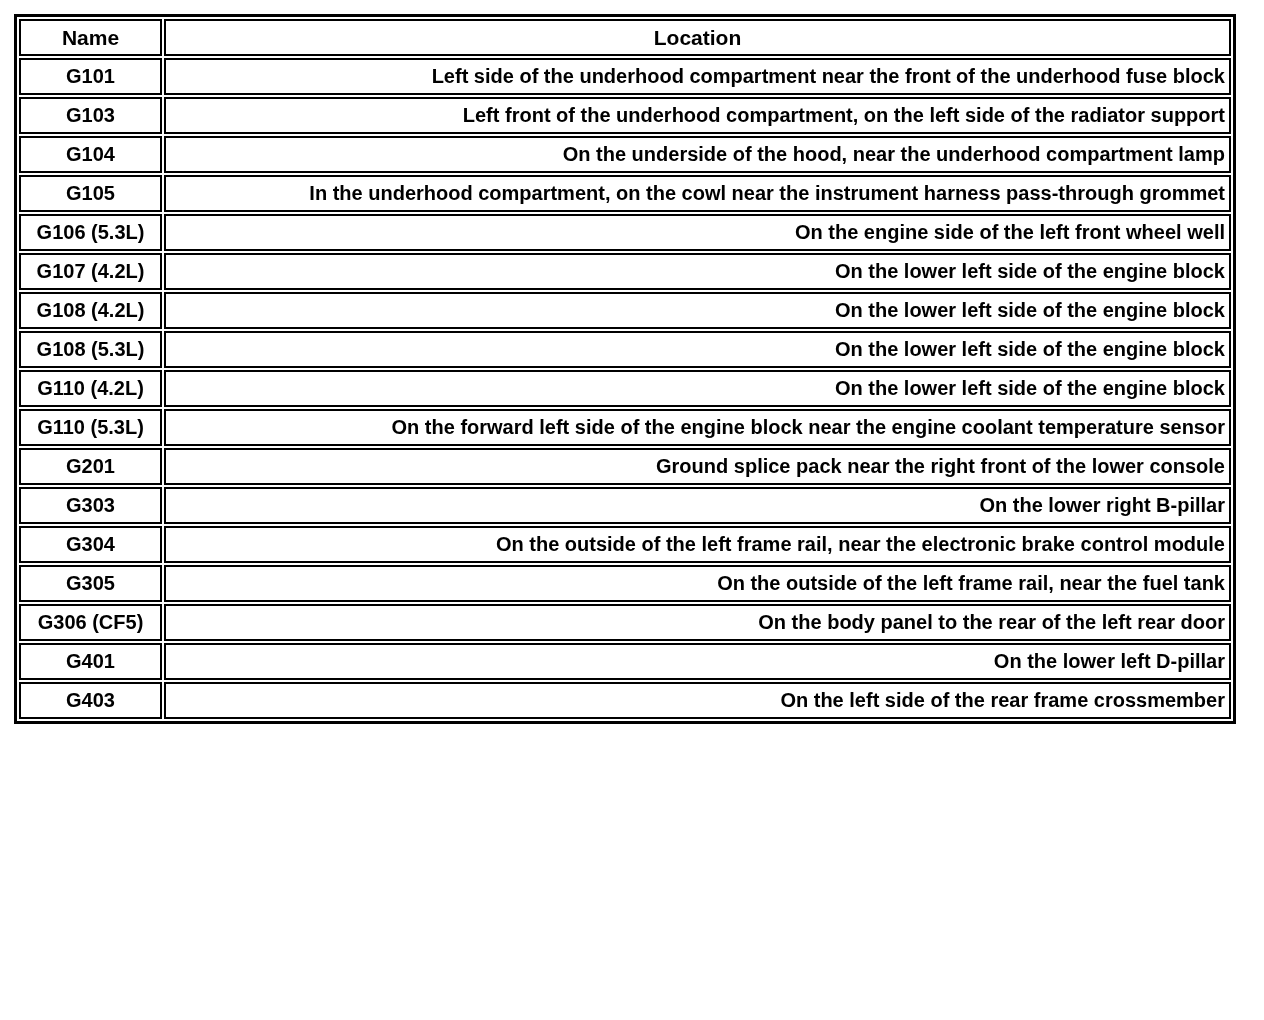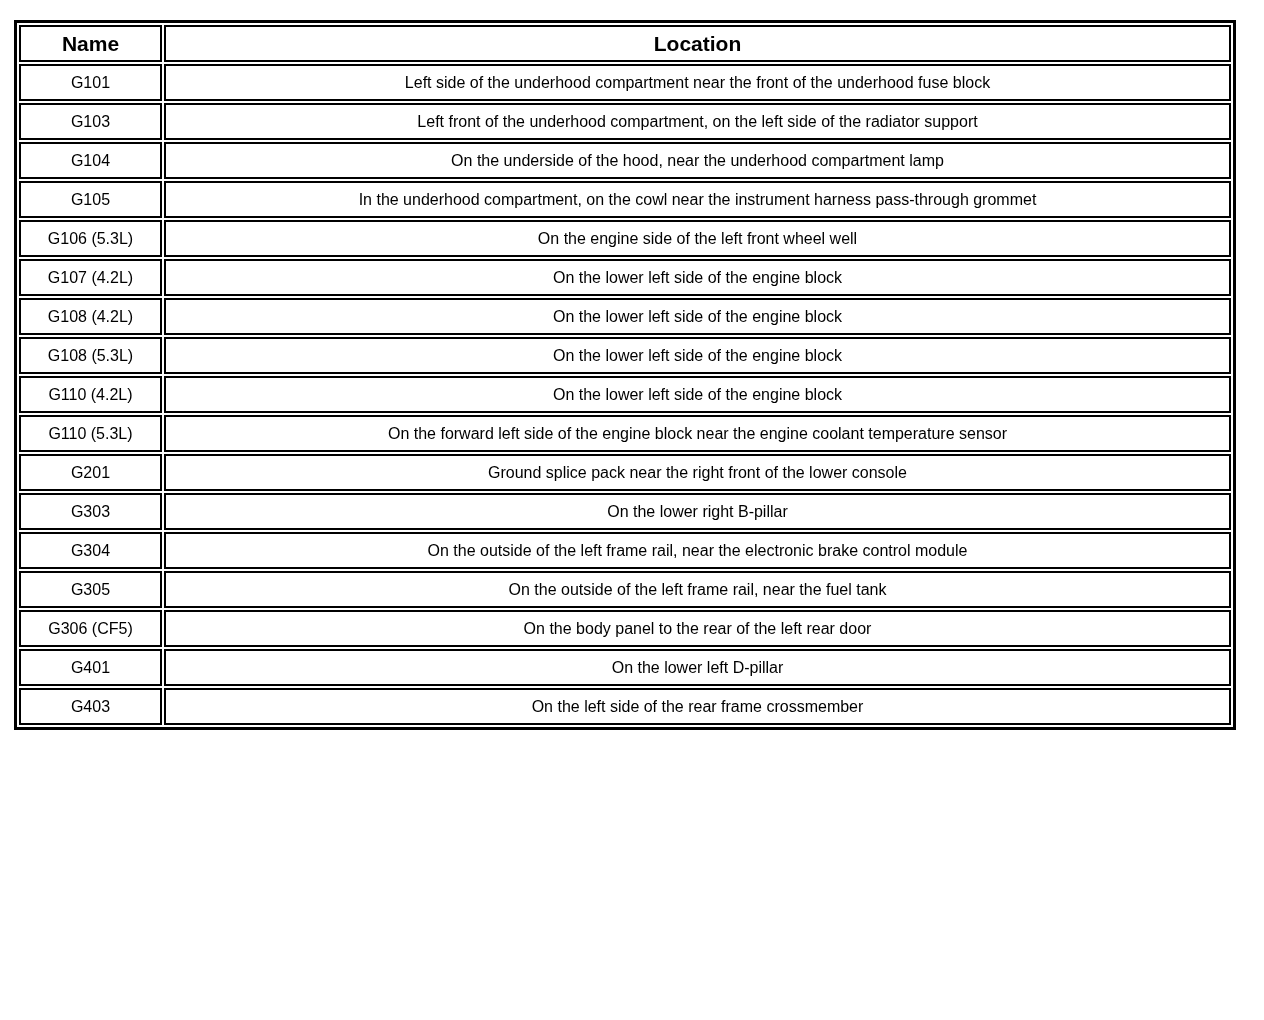--- a/index.html
+++ b/index.html
@@ -8,53 +8,54 @@
     background: #ffffff;
     width: 1264px;
     height: 1020px;
     font-family: "Liberation Sans", sans-serif;
     color: #000000;
   }
   .page {
     box-sizing: border-box;
     width: 1264px;
     height: 1020px;
-    padding: 20px 14px;
+    padding: 14px 14px;
   }
   table.ground-table {
     border-collapse: separate;
     border-spacing: 2px;
     background: #ffffff;
     border: 3px solid #000000;
     width: 1222px;
     table-layout: fixed;
   }
   table.ground-table th,
   table.ground-table td {
     border: 2px solid #000000;
-    font-size: 16px;
+    font-size: 20px;
     height: 33px;
     padding: 0 4px;
     vertical-align: middle;
     overflow: hidden;
     white-space: nowrap;
     background: #ffffff;
+    font-weight: bold;
   }
   table.ground-table th {
     font-weight: bold;
     font-size: 21px;
     text-align: center;
   }
   col.name-col { width: 143px; }
   td.name-cell {
     text-align: center;
     padding: 0 1px;
   }
   td.loc-cell {
-    text-align: center;
+    text-align: right;
     padding-left: 8px;
   }
 </style>
 </head>
 <body>
 
 <div class="page">
   <table class="ground-table">
     <colgroup>
       <col class="name-col">

